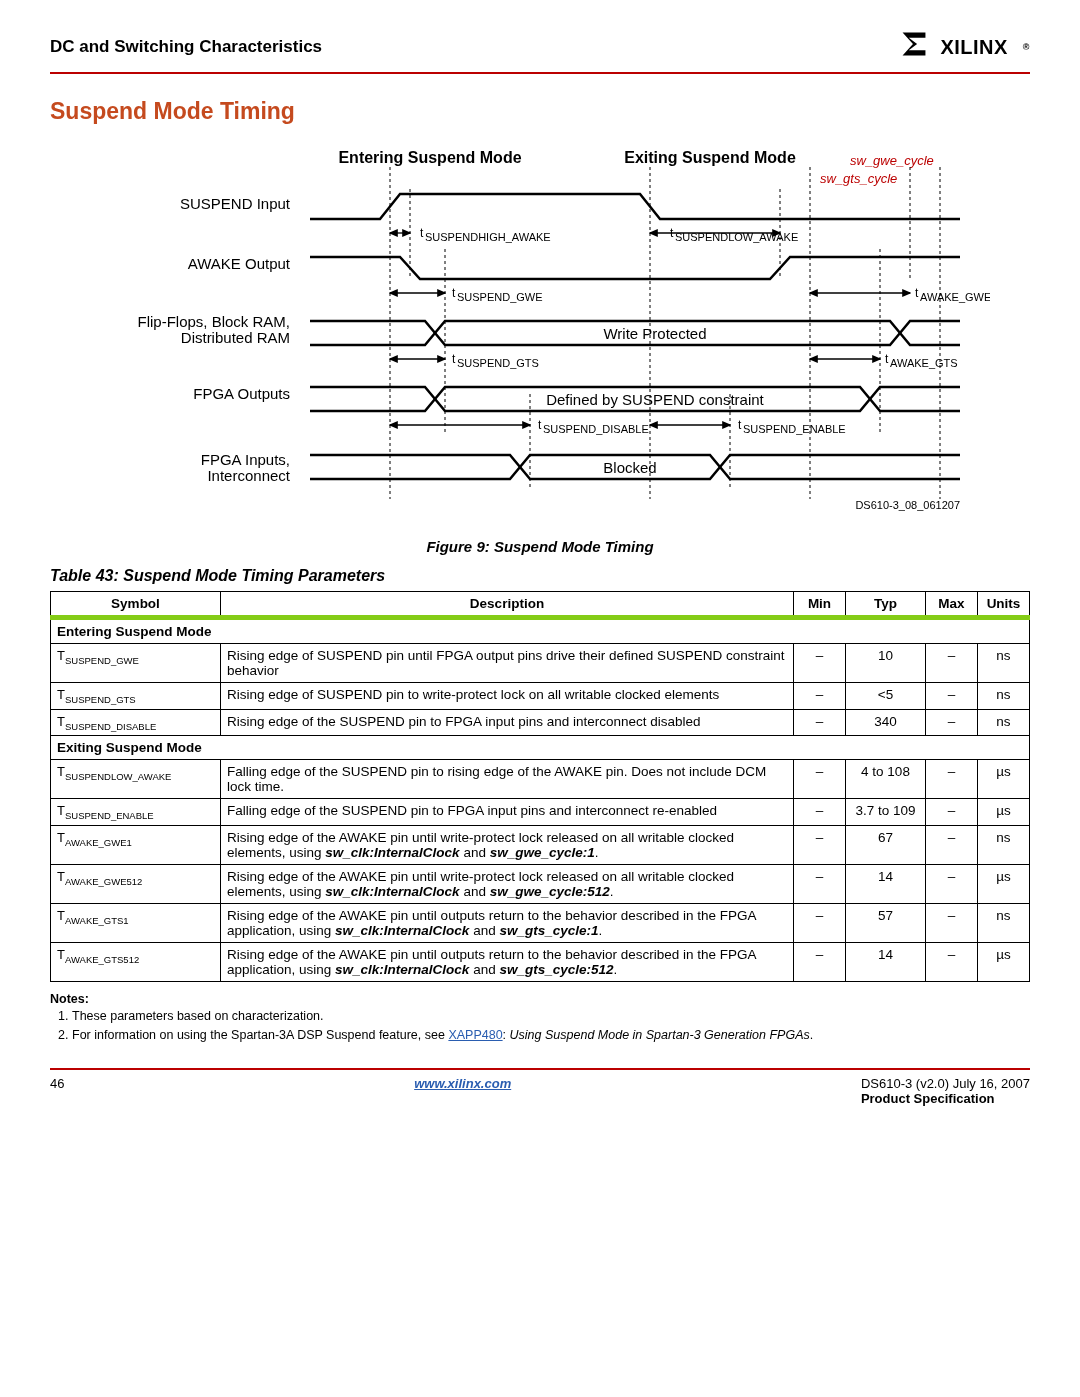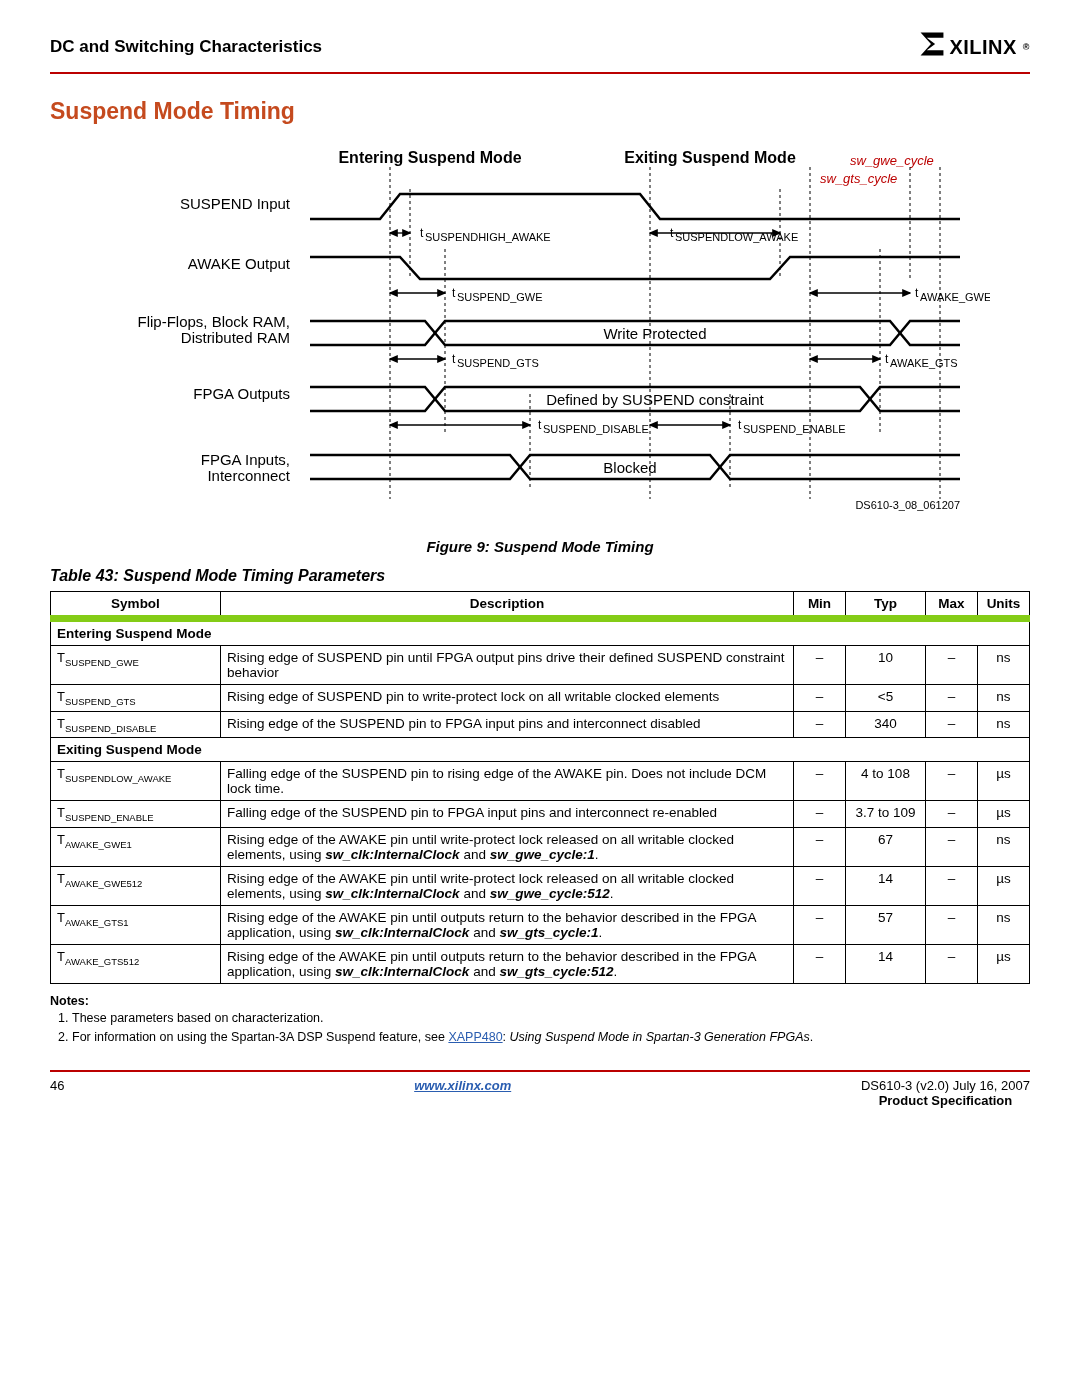--- a/index.html
+++ b/index.html
@@ -7,44 +7,44 @@
   font-family: Arial, Helvetica, sans-serif;
   background: #fff;
   width: 1080px;
   margin: 0 auto;
   padding: 30px 50px 20px 50px;
   color: #000;
   font-size: 14px;
 }
 .header-row { display: flex; justify-content: space-between; align-items: center; margin-bottom: 8px; }
 .header-title { font-weight: bold; font-size: 17px; }
-.logo { display: flex; align-items: center; gap: 4px; font-weight: bold; font-size: 20px; letter-spacing: 0.5px; }
+.logo { display: flex; align-items: center; gap: 13px; font-weight: bold; font-size: 20px; letter-spacing: 0.5px; }
 .logo-sigma { font-size: 30px; font-weight: 900; }
 .logo-reg { font-size: 9px; vertical-align: top; margin-left: 2px; }
 .rule { border-top: 2px solid #b00; margin-bottom: 24px; }
 h2.section { color: #c54a1e; font-size: 23px; font-weight: bold; margin-bottom: 24px; }
 .figure-wrap { text-align: center; margin-bottom: 12px; }
 .figure-caption { font-style: italic; font-weight: bold; font-size: 15px; margin-top: 6px; }
 .table-caption { font-style: italic; font-weight: bold; font-size: 16px; margin-bottom: 6px; }
 table.params { border-collapse: collapse; width: 100%; font-size: 13.5px; }
 table.params th, table.params td { border: 1px solid #000; padding: 4px 6px; vertical-align: top; }
-table.params thead tr.hdr th { text-align: center; font-weight: bold; border-bottom: 7px solid #84cc16; }
+table.params thead tr.hdr th { text-align: center; font-weight: bold; border-bottom: 5px solid #84cc16; }
 table.params .section-row td { font-weight: bold; }
 .sym-main { font-size: 13px; }
 .sym-sub { font-size: 9.5px; vertical-align: sub; }
 .center { text-align: center; }
 .notes { margin-top: 10px; font-size: 12.5px; }
 .notes-title { font-weight: bold; margin-bottom: 2px; }
 .notes ol { margin-left: 22px; }
 .notes li { margin-bottom: 2px; line-height: 1.35; }
 .link { color: #2a5db0; text-decoration: underline; }
 .footer-rule { border-top: 2px solid #b00; margin-top: 24px; }
 .footer { display: flex; justify-content: space-between; font-size: 13px; margin-top: 6px; }
 .footer .center-col { text-align: center; font-weight: bold; flex:1;font-style:italic; }
-.footer .right-col { text-align: center; }
+.footer .right-col { text-align: left; }
 .bold-i { font-weight: bold; font-style: italic; }
 .diagram-svg { width: 100%; max-width: 900px; }
 </style>
 </head>
 <body>
 
 <div class="header-row">
   <div class="header-title">DC and Switching Characteristics</div>
   <div class="logo">
     <span class="logo-sigma">

